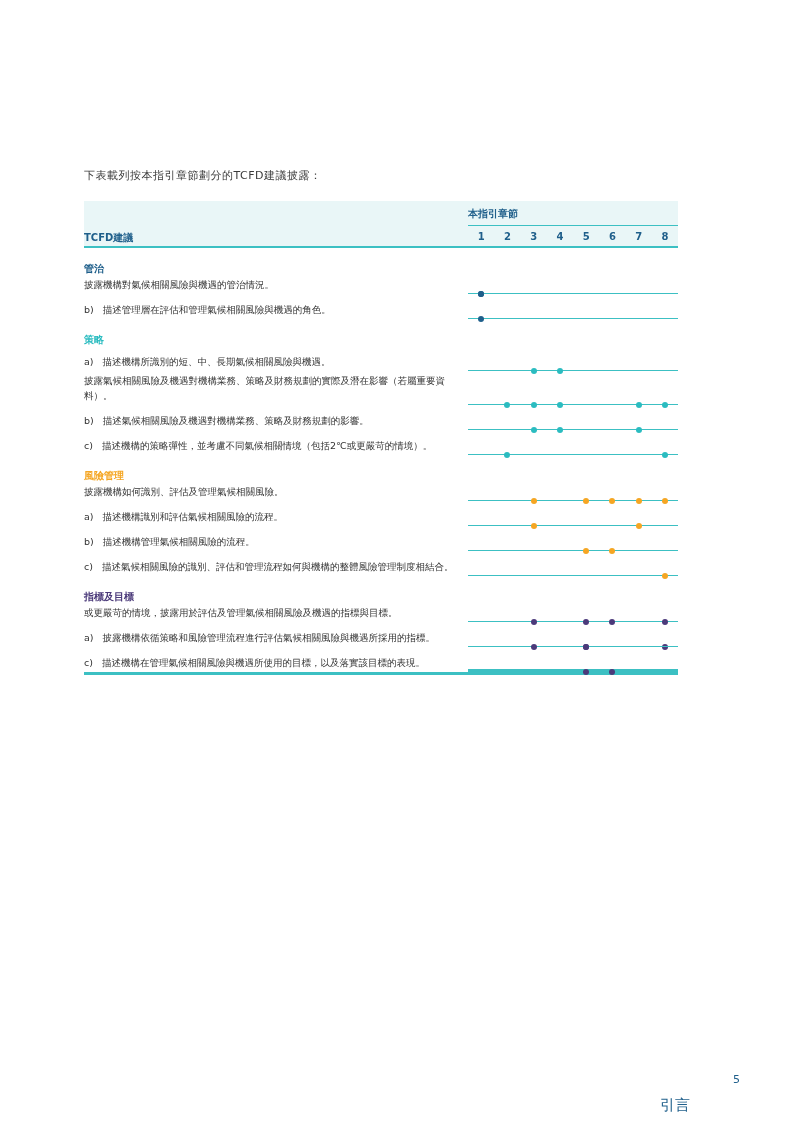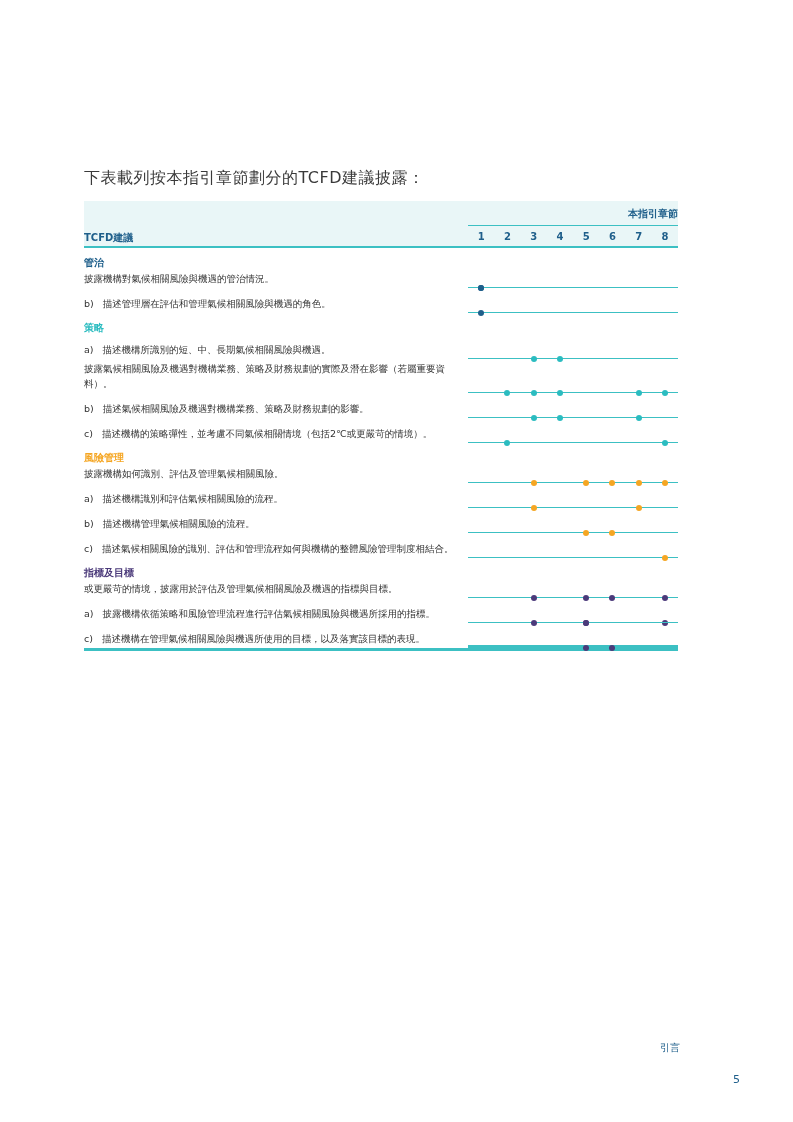--- a/index.html
+++ b/index.html
@@ -1,34 +1,34 @@
 <!DOCTYPE html>
 <html><head>
 <meta charset="utf-8">
 <style>
   html, body { margin:0; padding:0; background:#fff; }
   body { width:793px; height:1122px; position:relative; font-family:"DejaVu Sans", sans-serif; color:#333; }
-  .intro { position:absolute; left:84px; top:168px; font-size:16px; color:#3a3a3a; letter-spacing:0.5px; }
+  .intro { position:absolute; left:84px; top:168px; font-size:11px; color:#3a3a3a; letter-spacing:0.5px; }
   .table { position:absolute; left:84px; top:201px; width:594px; }
   .thead { background:#e9f6f7; height:45px; position:relative; border-bottom:2px solid #3cc0c3; }
-  .thead .ch-title { position:absolute; left:384px; right:0; top:6px; text-align:right; font-size:10px; color:#1f5f8b; font-weight:bold; }
+  .thead .ch-title { position:absolute; left:384px; right:0; top:6px; text-align:left; font-size:10px; color:#1f5f8b; font-weight:bold; }
   .thead .ch-line { position:absolute; left:384px; right:0; top:24px; border-top:1.5px solid #3cc0c3; }
   .thead .rec-label { position:absolute; left:0; top:30px; font-size:10px; color:#1f5f8b; font-weight:bold; }
   .cols { position:absolute; left:384px; right:0; top:30px; display:flex; }
   .cols span, .dots span { flex:1; text-align:center; }
   .cols span { font-size:10px; font-weight:bold; color:#1f5f8b; }
   .section { position:relative; }
-  .sec-title { font-size:10px; font-weight:bold; margin-top:8px; line-height:13px; }
+  .sec-title { font-size:10px; font-weight:bold; margin-top:14px; line-height:13px; }
   .row { position:relative; display:flex; }
   .row .txt { width:370px; font-size:9.5px; line-height:15px; color:#333; padding:2px 0; }
   .row .txt.sub { padding-left:20px; text-indent:-20px; margin-top:6px; }
   .row .grid { position:absolute; left:384px; right:0; bottom:0; border-bottom:1.5px solid #3cc0c3; }
   .dots { position:absolute; left:384px; right:0; bottom:5px; display:flex; height:7px; }
   .dot { display:inline-block; width:6px; height:6px; border-radius:50%; }
-  .footer-label { position:absolute; left:660px; top:1041px; font-size:10px; color:#1f5f8b; }
+  .footer-label { position:absolute; left:660px; top:1096px; font-size:15px; color:#1f5f8b; }
   .footer-page { position:absolute; left:733px; top:1073px; font-size:11px; color:#1f5f8b; }
 </style>
 </head>
 <body>
 
 <div class="intro">下表載列按本指引章節劃分的TCFD建議披露：</div>
 
 <div class="table">
   <div class="thead">
     <div class="ch-title">本指引章節</div>

